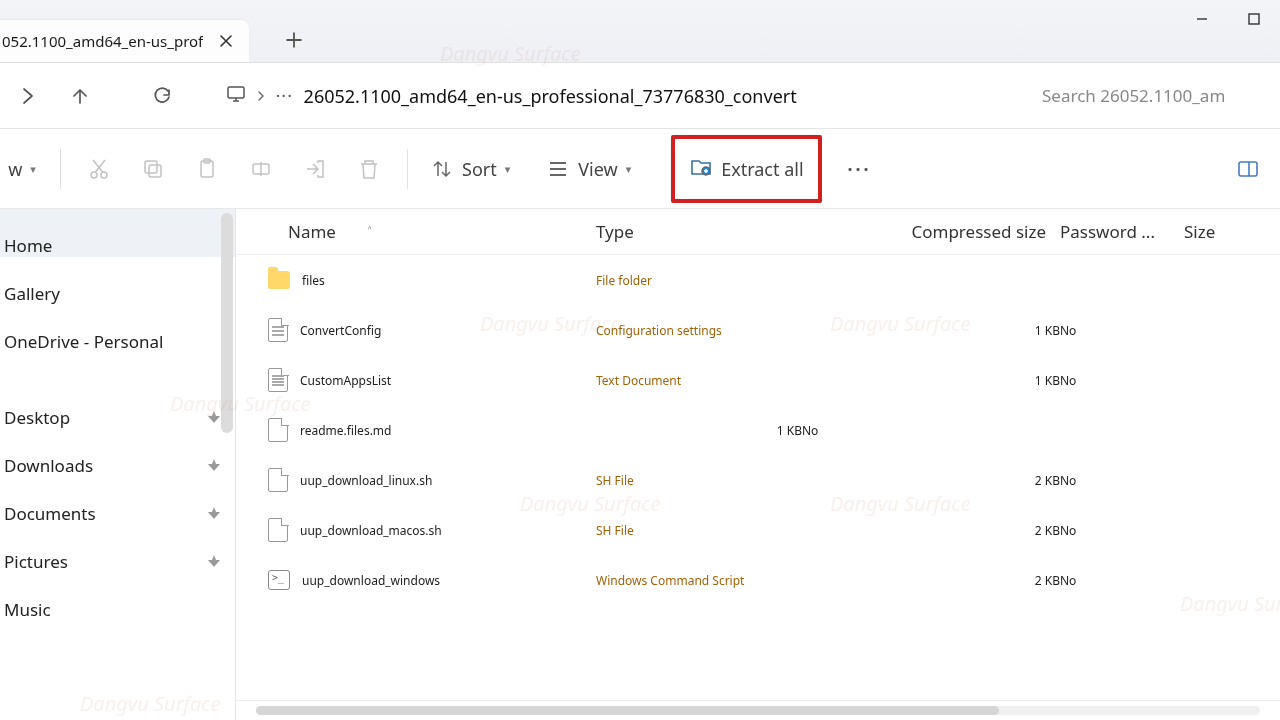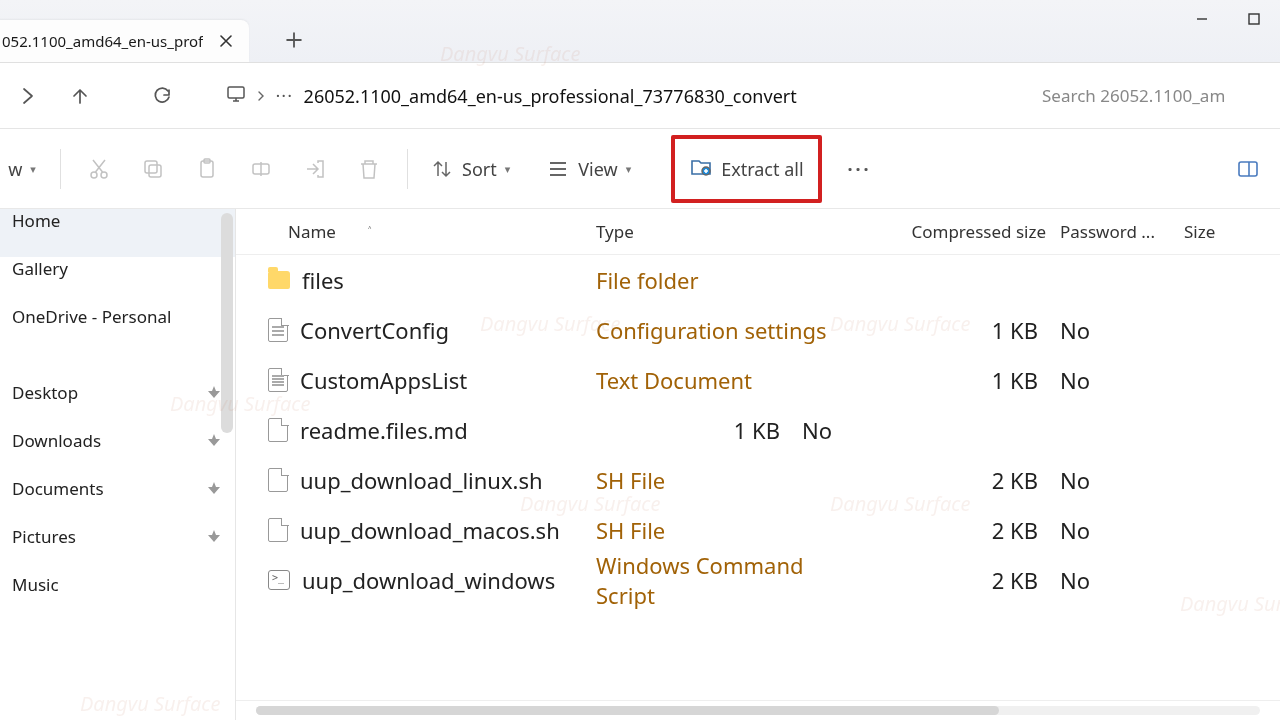--- a/index.html
+++ b/index.html
@@ -99,40 +99,40 @@
     border-radius: 2px;
     padding: 6px 14px;
     height: 68px;
   }
   .extract-ico { color:#0a63b8;}
   .right-toolbar { margin-left:auto; display:flex; align-items:center; padding-right:6px;}
 
   
   .body-row { display:flex; height: calc(720px - 63px - 66px - 80px); }
   .sidebar { width:236px; border-right:1px solid #e6e6e6; overflow-y:auto; position:relative;}
-  .sb-item { height:48px; display:flex; align-items:flex-start; padding-left:12px; padding-right:14px; font-size:17px; color:#222; cursor:pointer; gap:10px; justify-content:space-between;}
+  .sb-item { height:48px; display:flex; align-items:flex-end; padding-left:4px; padding-right:14px; font-size:17px; color:#222; cursor:pointer; gap:10px; justify-content:space-between;}
   .sb-item.selected { background:#eef2f7;}
   .sb-label-wrap{display:flex;align-items:center;gap:10px;}
   .pin-icon { color:#888; }
   .sb-spacer { height:28px;}
   .sb-scroll-hint { position:absolute; right:2px; top:4px; width:12px; height:220px; background:#dcdcdc; border-radius:6px;}
 
   .file-pane { flex:1; display:flex; flex-direction:column; overflow:hidden;}
   .headers { display:flex; height:46px; align-items:center; font-size:17px; color:#333; border-bottom:1px solid #eee;}
   .col-name { width:360px; padding-left:52px; display:flex; align-items:center; gap:32px;}
   .col-type { width:258px;}
   .col-csize{ width:206px; text-align:right; padding-right:14px;}
   .col-pw   { width:124px; white-space:nowrap; overflow:hidden; text-overflow:ellipsis;}
   .col-size { flex:1;}
 
   .rows { flex:1; overflow:auto;}
-  .row { display:flex; height:50px; align-items:center; font-size:22px; color:#222;}
+  .row { display:flex; height:50px; align-items:center; font-size:12px; color:#222;}
   .cell-name{ width:360px; display:flex; align-items:center; gap:12px; padding-left:32px;}
   .cell-type{ width:258px; color:#a16207;}
-  .cell-csize{ width:206px; text-align:right; padding-right:22px;}
+  .cell-csize{ width:206px; text-align:right; }
   .cell-pw  { width:124px;}
   .cell-size{ flex:1;}
   .folder-ico { width:22px; height:18px; background:#ffd869; border-radius:3px 3px 2px 2px; position:relative;}
   .folder-ico:before{content:"";position:absolute;top:-4px;left:0;width:10px;height:5px;background:#ffd869;border-radius:2px 2px 0 0;}
   .file-ico { width:20px; height:24px; border:1.5px solid #999; border-radius:2px; position:relative; background:#fff;}
   .file-ico:before{content:"";position:absolute;top:-1.5px;right:-1.5px;width:7px;height:7px;background:#fff;border-left:1.5px solid #999;border-bottom:1.5px solid #999;}
   .file-ico.cfg:after{content:"";position:absolute;top:7px;left:3px;right:3px;height:2px;background:#aaa;box-shadow:0 4px 0 #aaa,0 8px 0 #aaa;}
   .file-ico.txt:after{content:"";position:absolute;top:6px;left:3px;right:3px;height:1.5px;background:#aaa;box-shadow:0 3px 0 #aaa,0 6px 0 #aaa,0 9px 0 #aaa;}
   .cmd-ico { width:22px; height:20px; border:1.5px solid #888; border-radius:3px; background:#fff; position:relative;}
   .cmd-ico:after{content:">_";position:absolute;top:1px;left:3px;font-size:10px;color:#666;font-family:monospace;}

